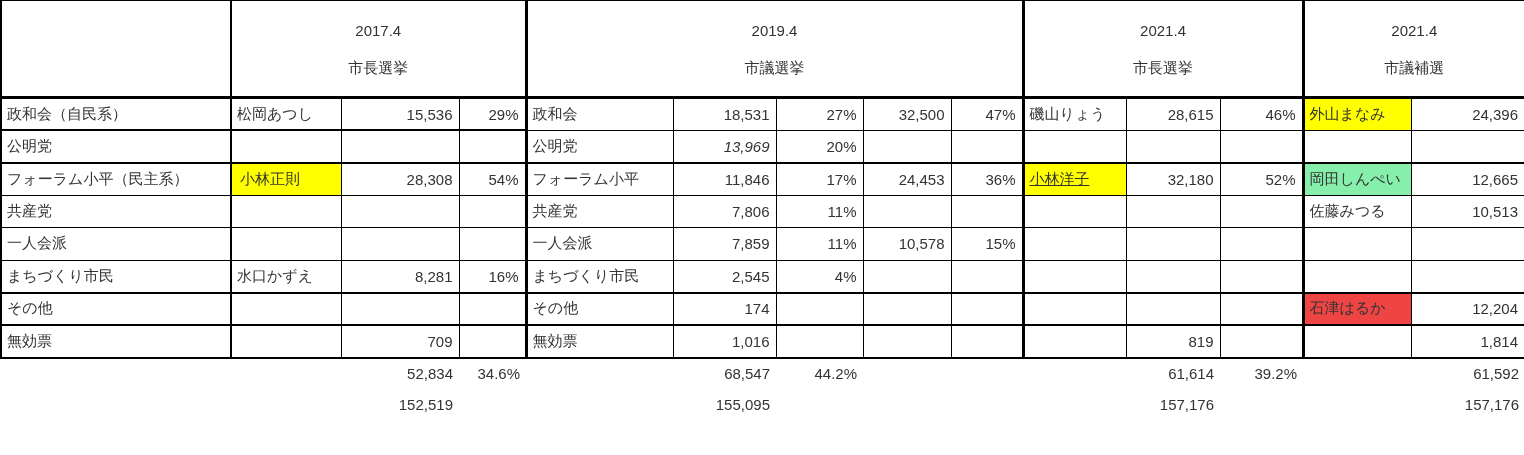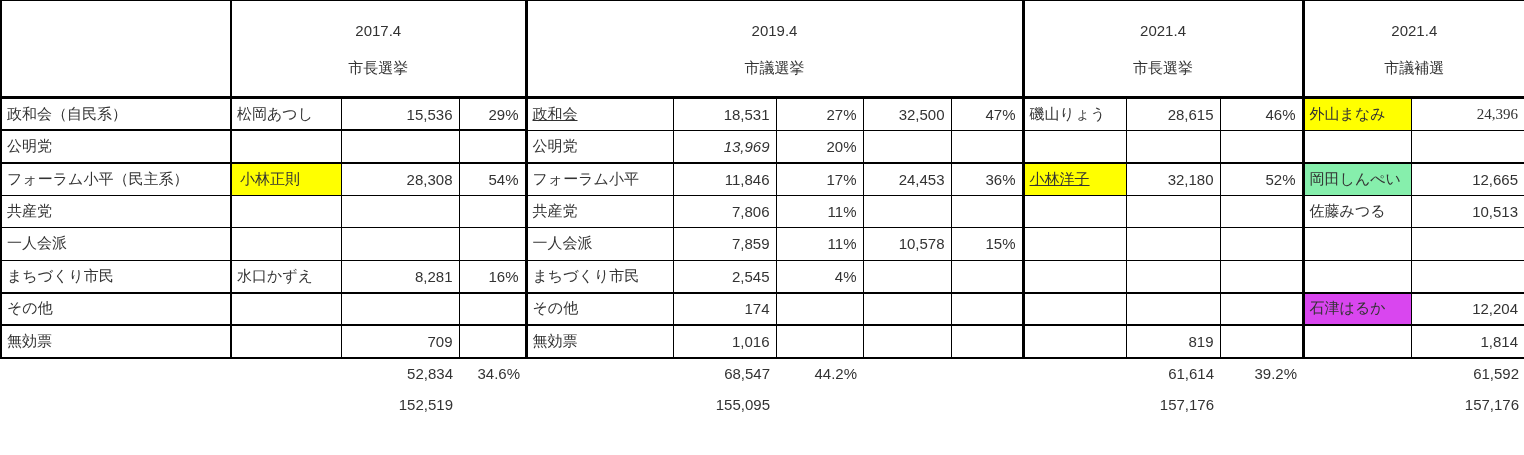--- a/index.html
+++ b/index.html
@@ -82,30 +82,30 @@
           <span class="hdr-line">市議補選</span>
         </th>
       </tr>
     </thead>
   <tbody id="tbody">
       <tr>
         <td class="al" style="border-left: 2px solid rgb(0, 0, 0); border-right: 2px solid rgb(0, 0, 0); border-bottom: 2px solid rgb(0, 0, 0);">政和会（自民系）</td>
         <td class="al" style="border-right: 1px solid rgb(0, 0, 0); border-bottom: 2px solid rgb(0, 0, 0);">松岡あつし</td>
         <td class="ar" style="border-right: 1px solid rgb(0, 0, 0); border-bottom: 2px solid rgb(0, 0, 0);">15,536</td>
         <td class="ar" style="border-right: 3px solid rgb(0, 0, 0); border-bottom: 2px solid rgb(0, 0, 0);">29%</td>
-        <td class="al" style="border-right: 1px solid rgb(0, 0, 0); border-bottom: 1px solid rgb(0, 0, 0); text-decoration: underline;">政和会</td>
+        <td class="al" style="border-right: 1px solid rgb(0, 0, 0); border-bottom: 1px solid rgb(0, 0, 0);">政和会</td>
         <td class="ar" style="border-right: 1px solid rgb(0, 0, 0); border-bottom: 1px solid rgb(0, 0, 0);">18,531</td>
         <td class="ar" style="border-right: 1px solid rgb(0, 0, 0); border-bottom: 1px solid rgb(0, 0, 0);">27%</td>
         <td class="ar" style="border-right: 1px solid rgb(0, 0, 0); border-bottom: 1px solid rgb(0, 0, 0);">32,500</td>
         <td class="ar" style="border-right: 3px solid rgb(0, 0, 0); border-bottom: 1px solid rgb(0, 0, 0);">47%</td>
         <td class="al" style="border-right: 1px solid rgb(0, 0, 0); border-bottom: 1px solid rgb(0, 0, 0);">磯山りょう</td>
         <td class="ar" style="border-right: 1px solid rgb(0, 0, 0); border-bottom: 1px solid rgb(0, 0, 0);">28,615</td>
         <td class="ar" style="border-right: 3px solid rgb(0, 0, 0); border-bottom: 1px solid rgb(0, 0, 0);">46%</td>
         <td class="al" style="border-right: 1px solid rgb(0, 0, 0); border-bottom: 1px solid rgb(0, 0, 0); background: rgb(255, 255, 0);">外山まなみ</td>
-        <td class="ar" style="border-right: 2px solid rgb(0, 0, 0); border-bottom: 1px solid rgb(0, 0, 0); font-family: Liberation Serif, serif;">24,396</td>
+        <td class="ar" style="border-right: 2px solid rgb(0, 0, 0); border-bottom: 1px solid rgb(0, 0, 0);">24,396</td>
       </tr>
       <tr>
         <td class="al" style="border-left: 2px solid rgb(0, 0, 0); border-right: 2px solid rgb(0, 0, 0); border-bottom: 2px solid rgb(0, 0, 0);">公明党</td>
         <td class="al" style="border-right: 1px solid rgb(0, 0, 0); border-bottom: 2px solid rgb(0, 0, 0);"></td>
         <td class="ar" style="border-right: 1px solid rgb(0, 0, 0); border-bottom: 2px solid rgb(0, 0, 0);"></td>
         <td class="ar" style="border-right: 3px solid rgb(0, 0, 0); border-bottom: 2px solid rgb(0, 0, 0);"></td>
         <td class="al" style="border-right: 1px solid rgb(0, 0, 0); border-bottom: 2px solid rgb(0, 0, 0);">公明党</td>
         <td class="ar" style="border-right: 1px solid rgb(0, 0, 0); border-bottom: 2px solid rgb(0, 0, 0); font-style: italic;">13,969</td>
         <td class="ar" style="border-right: 1px solid rgb(0, 0, 0); border-bottom: 2px solid rgb(0, 0, 0);">20%</td>
         <td class="ar" style="border-right: 1px solid rgb(0, 0, 0); border-bottom: 2px solid rgb(0, 0, 0);"></td>
@@ -186,21 +186,21 @@
         <td class="ar" style="border-right: 1px solid rgb(0, 0, 0); border-bottom: 2px solid rgb(0, 0, 0);"></td>
         <td class="ar" style="border-right: 3px solid rgb(0, 0, 0); border-bottom: 2px solid rgb(0, 0, 0);"></td>
         <td class="al" style="border-right: 1px solid rgb(0, 0, 0); border-bottom: 2px solid rgb(0, 0, 0);">その他</td>
         <td class="ar" style="border-right: 1px solid rgb(0, 0, 0); border-bottom: 2px solid rgb(0, 0, 0);">174</td>
         <td class="ar" style="border-right: 1px solid rgb(0, 0, 0); border-bottom: 2px solid rgb(0, 0, 0);"></td>
         <td class="ar" style="border-right: 1px solid rgb(0, 0, 0); border-bottom: 2px solid rgb(0, 0, 0);"></td>
         <td class="ar" style="border-right: 3px solid rgb(0, 0, 0); border-bottom: 2px solid rgb(0, 0, 0);"></td>
         <td class="al" style="border-right: 1px solid rgb(0, 0, 0); border-bottom: 2px solid rgb(0, 0, 0);"></td>
         <td class="ar" style="border-right: 1px solid rgb(0, 0, 0); border-bottom: 2px solid rgb(0, 0, 0);"></td>
         <td class="ar" style="border-right: 3px solid rgb(0, 0, 0); border-bottom: 2px solid rgb(0, 0, 0);"></td>
-        <td class="al" style="border-right: 1px solid rgb(0, 0, 0); border-bottom: 2px solid rgb(0, 0, 0); background: #d946ef;">石津はるか</td>
+        <td class="al" style="border-right: 1px solid rgb(0, 0, 0); border-bottom: 2px solid rgb(0, 0, 0); background: #ef4444;">石津はるか</td>
         <td class="ar" style="border-right: 2px solid rgb(0, 0, 0); border-bottom: 2px solid rgb(0, 0, 0);">12,204</td>
       </tr>
       <tr>
         <td class="al" style="border-left: 2px solid rgb(0, 0, 0); border-right: 2px solid rgb(0, 0, 0); border-bottom: 2px solid rgb(0, 0, 0);">無効票</td>
         <td class="al" style="border-right: 1px solid rgb(0, 0, 0); border-bottom: 2px solid rgb(0, 0, 0);"></td>
         <td class="ar" style="border-right: 1px solid rgb(0, 0, 0); border-bottom: 2px solid rgb(0, 0, 0);">709</td>
         <td class="ar" style="border-right: 3px solid rgb(0, 0, 0); border-bottom: 2px solid rgb(0, 0, 0);"></td>
         <td class="al" style="border-right: 1px solid rgb(0, 0, 0); border-bottom: 2px solid rgb(0, 0, 0);">無効票</td>
         <td class="ar" style="border-right: 1px solid rgb(0, 0, 0); border-bottom: 2px solid rgb(0, 0, 0);">1,016</td>
         <td class="ar" style="border-right: 1px solid rgb(0, 0, 0); border-bottom: 2px solid rgb(0, 0, 0);"></td>

